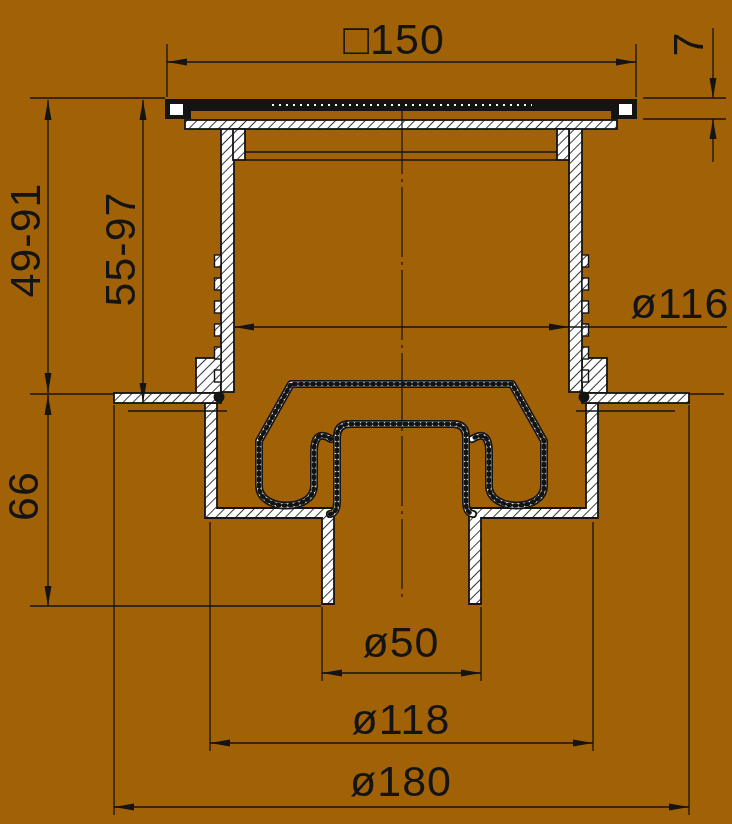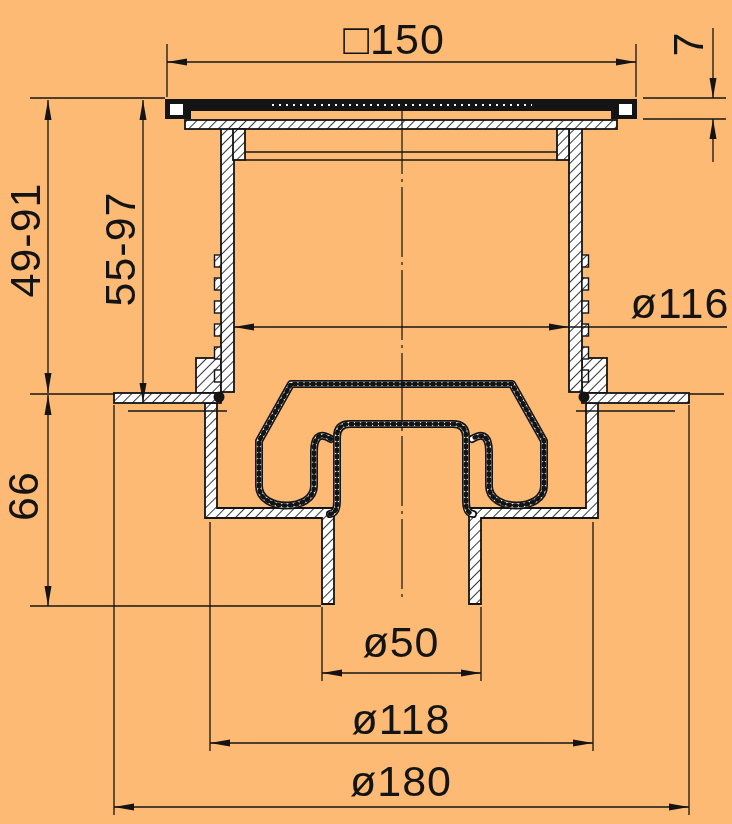--- a/index.html
+++ b/index.html
@@ -1,16 +1,16 @@
 <!DOCTYPE html>
 <html><head>
 <meta charset="utf-8">
 <style>
   html,body{margin:0;padding:0;background:#ffffff;}
-  .stage{width:732px;height:824px;position:relative;background:#fdba74;overflow:hidden;}
+  .stage{width:732px;height:824px;position:relative;background:#a16207;overflow:hidden;}
   svg{display:block;}
   text{font-family:"Liberation Sans","DejaVu Sans",sans-serif;fill:#141414;}
   .dim-text{font-size:43px;letter-spacing:1px;}
 </style>
 </head>
 <body>
 
 <div class="stage">
 <svg width="732" height="824" viewBox="0 0 732 824">
   <defs>

